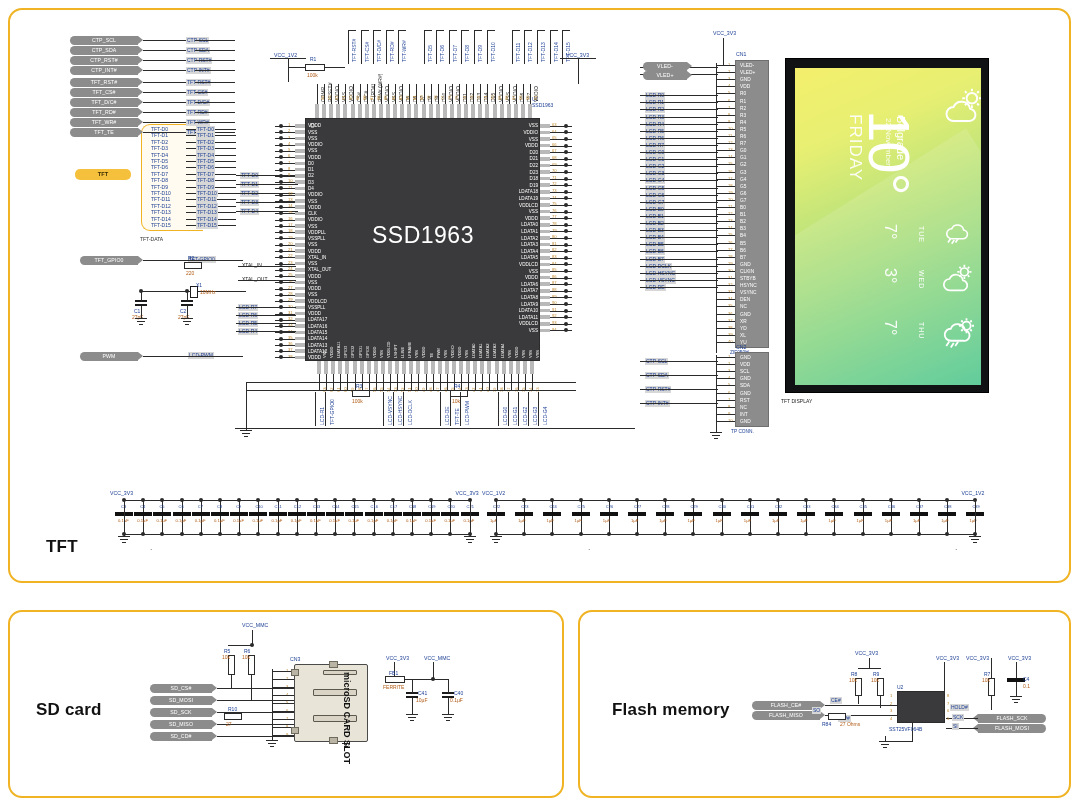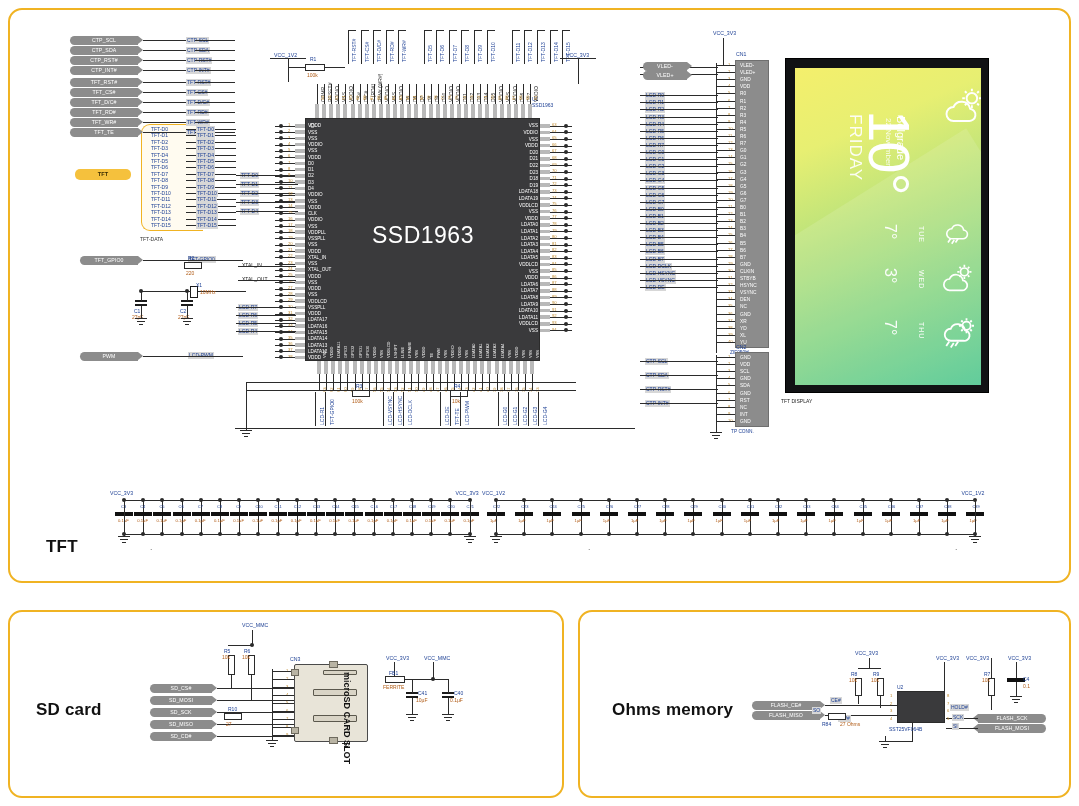--- a/index.html
+++ b/index.html
@@ -313,21 +313,21 @@
 <body>
 
 <div id="page">
 
   <div class="panel" id="panel-tft"></div>
   <div class="panel" id="panel-sd"></div>
   <div class="panel" id="panel-fl"></div>
 
   <div class="section-title" id="title-tft">TFT</div>
   <div class="section-title" id="title-sd">SD card</div>
-  <div class="section-title" id="title-fl">Ohms memory</div>
+  <div class="section-title" id="title-fl">Flash memory</div>
 
   <div id="tft-section"></div>
 
   <div id="ctp-flags"></div>
 
   <div id="tftctrl-flags"></div>
 
   <div id="bus-bracket"></div>
   <div id="bus-flag">TFT</div>
   <div id="bus-caption">TFT-DATA</div>

